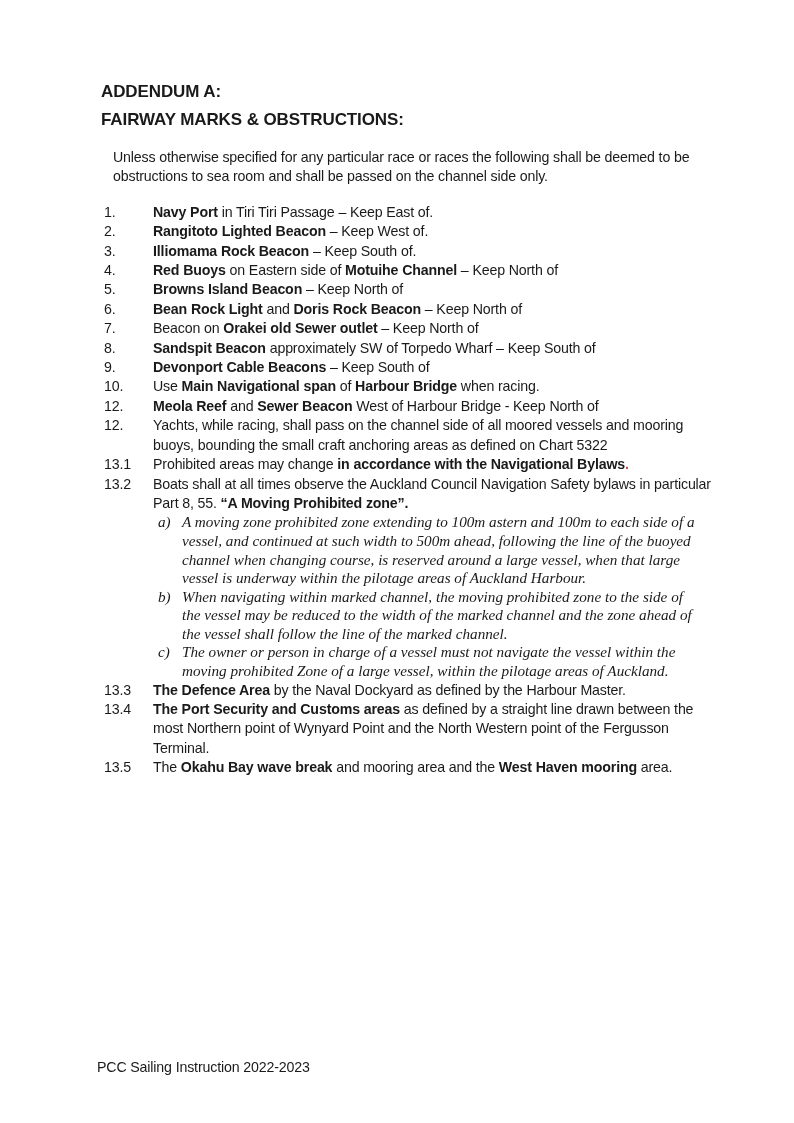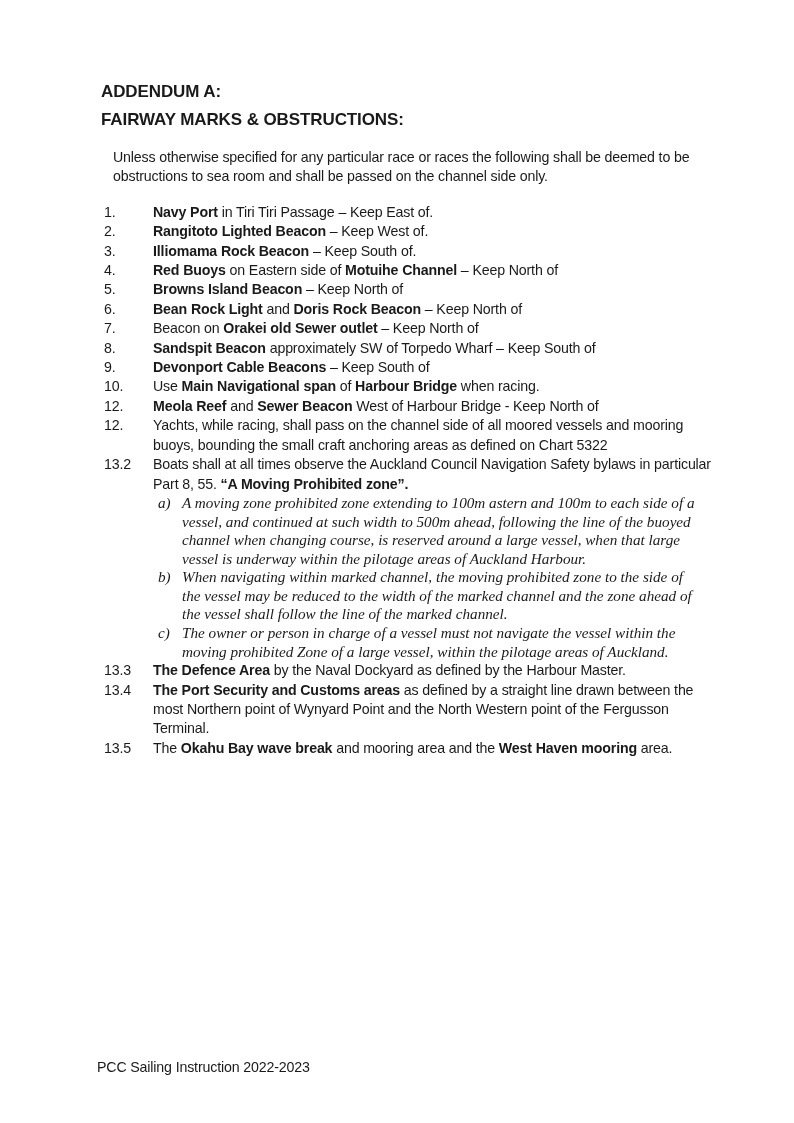--- a/index.html
+++ b/index.html
@@ -70,20 +70,24 @@
       </li>
       <li class="item">
         <span class="num">12.</span>
         <span class="txt"><span class="b">Meola Reef</span><span> and </span><span class="b">Sewer Beacon</span><span> West of Harbour Bridge - Keep North of</span></span>
       </li>
       <li class="item">
         <span class="num">12.</span>
         <span class="txt"><span>Yachts, while racing, shall pass on the channel side of all moored vessels and mooring buoys, bounding the small craft anchoring areas as defined on Chart 5322</span></span>
       </li>
       <li class="item">
+        <span class="num">13.1</span>
+        <span class="txt"><span>Prohibited areas may change </span><span class="b">in accordance with the Navigational Bylaws</span><span class="b red">.</span></span>
+      </li>
+      <li class="item">
         <span class="num">13.2</span>
         <span class="txt"><span>Boats shall at all times observe the Auckland Council Navigation Safety bylaws in particular Part 8, 55. </span><span class="b">“A Moving Prohibited zone”.</span></span>
       </li>
     </ul>
 
   <ol class="ital" id="list-sub">
       <li>
         <span class="lbl">a)</span>
         <span class="itxt">A moving zone prohibited zone extending to 100m astern and 100m to each side of a vessel,  and continued at such width to 500m ahead, following the line of the buoyed channel when changing course, is reserved around a large vessel, when that large vessel is underway within the pilotage areas of Auckland Harbour.</span>
       </li>

